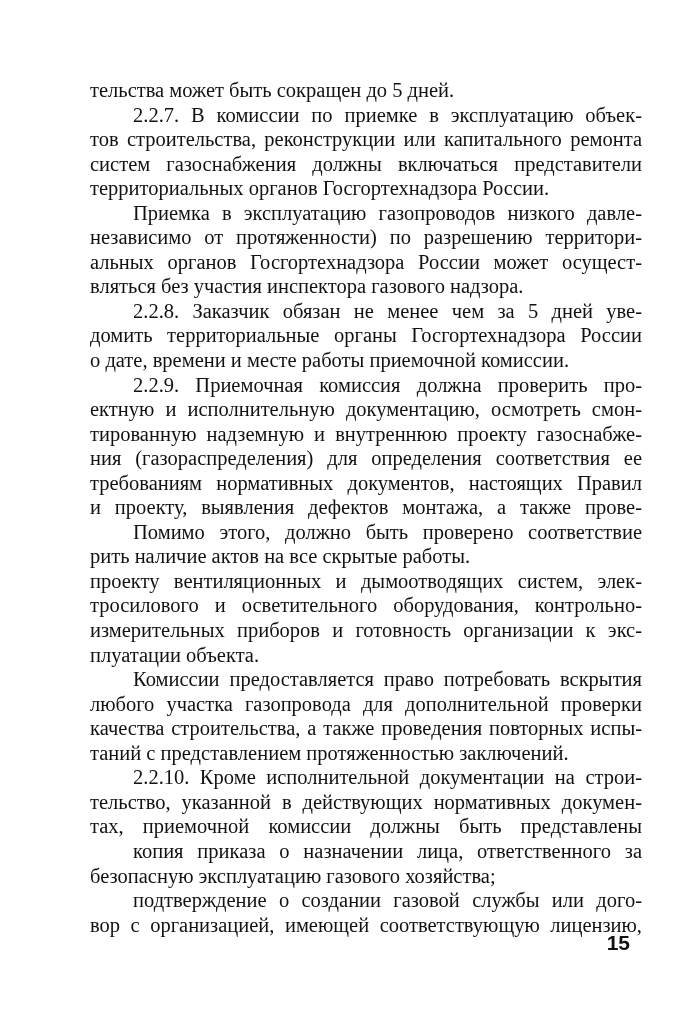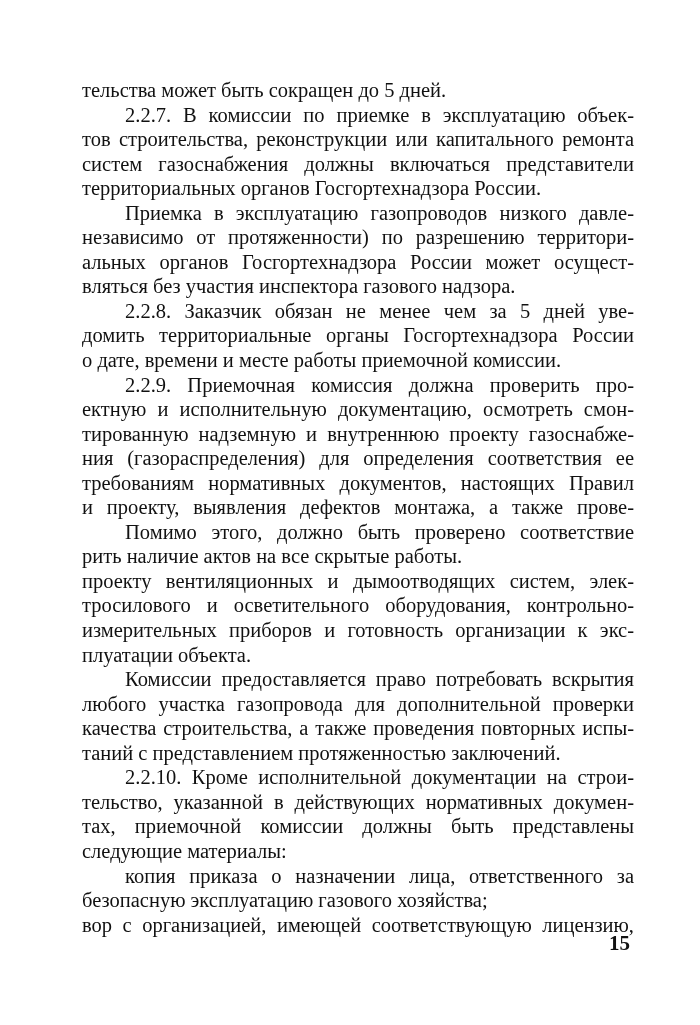--- a/index.html
+++ b/index.html
@@ -1,19 +1,19 @@
 <!DOCTYPE html>
 <html><head>
 <meta charset="utf-8">
 <style>
   html, body { margin: 0; padding: 0; background: #ffffff; }
   body { width: 700px; height: 1025px; position: relative; overflow: hidden; }
   .page {
     position: absolute;
-    left: 82px;
+    left: 90px;
     top: 78px;
     width: 552px;
     font-family: "Liberation Serif", serif;
     font-size: 20.5px;
     line-height: 24.55px;
     color: #111111;
   }
   .line {
     display: block;
     height: 24.55px;
@@ -22,21 +22,21 @@
     text-align-last: justify;
   }
   .line.last { text-align-last: left; }
   .line.indent { padding-left: 43px; }
   .page-number {
     position: absolute;
     left: 600px;
     top: 931px;
     width: 30px;
     text-align: right;
-    font-family: Liberation Serif, serif;
+    font-family: Liberation Sans, sans-serif;
     font-weight: bold;
     font-size: 21px;
     color: #111111;
   }
 </style>
 </head>
 <body>
 
 <div class="page" id="doc-body">
     <span class="line last">тельства может быть сокращен до 5 дней.</span>
@@ -63,19 +63,19 @@
     <span class="line">тросилового и осветительного оборудования, контрольно-</span>
     <span class="line">измерительных приборов и готовность организации к экс-</span>
     <span class="line last">плуатации объекта.</span>
     <span class="line indent">Комиссии предоставляется право потребовать вскрытия</span>
     <span class="line">любого участка газопровода для дополнительной проверки</span>
     <span class="line">качества строительства, а также проведения повторных испы-</span>
     <span class="line last">таний с представлением протяженностью заключений.</span>
     <span class="line indent">2.2.10. Кроме исполнительной документации на строи-</span>
     <span class="line">тельство, указанной в действующих нормативных докумен-</span>
     <span class="line">тах, приемочной комиссии должны быть представлены</span>
-    <span class="line last">следующие материалы:</span>
     <span class="line indent">копия приказа о назначении лица, ответственного за</span>
     <span class="line last">безопасную эксплуатацию газового хозяйства;</span>
+    <span class="line indent">подтверждение о создании газовой службы или дого-</span>
     <span class="line">вор с организацией, имеющей соответствующую лицензию,</span>
   </div>
 
 <div class="page-number">15</div>
 
 </body></html>

